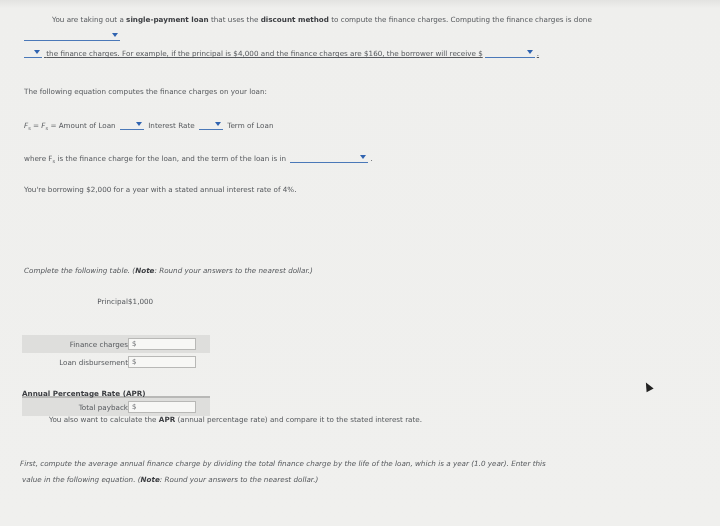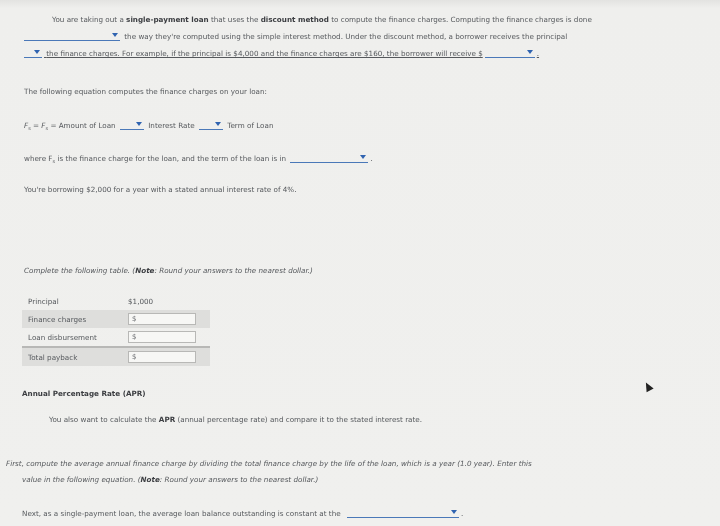--- a/index.html
+++ b/index.html
@@ -60,22 +60,23 @@
     }
     .row {
       position: relative;
       height: 18px;
       display: flex;
       align-items: center;
     }
     .row .lbl {
       width: 100px;
       padding-left: 6px;
+      text-align: right;
     }
-    .row.shaded { background: #dededc; }
+    .row.shaded { background: #dededc; margin-top: 25px; }
     .row.sep { border-top: 2px solid #b8b8b6; }
     .inp {
       width: 68px;
       height: 12px;
       border: 1px solid #b8b8b6;
       background: #f7f7f5;
       box-sizing: border-box;
       font-size: 7px;
       padding-left: 3px;
       line-height: 11px;
@@ -97,21 +98,20 @@
 <body>
 
 <div class="page">
 
   <div class="line" style="left:24px; top:15px;margin-left:28px;">
     <span>You are taking out a </span><b>single-payment loan</b><span> that uses the </span><b>discount method</b><span> to compute the finance charges. Computing the finance charges is done</span>
   </div>
 
   <div class="line" style="left:24px; top:31px;">
     <span class="dd long" style="margin-left:0;"><span class="arrow"></span></span>
-    <span>the way they're computed using the simple interest method. Under the discount method, a borrower receives the principal</span>
   </div>
 
   <div class="line" style="left:24px; top:48px;text-decoration:underline;">
     <span class="dd s2" style="margin-left:0;"><span class="arrow"></span></span>
     <span>the finance charges. For example, if the principal is $4,000 and the finance charges are $160, the borrower will receive $</span><span class="dd mid"><span class="arrow"></span></span><span>.</span>
   </div>
 
   <div class="line" style="left:24px; top:87px;">The following equation computes the finance charges on your loan:</div>
 
   <div class="line" style="left:24px; top:120px;">
@@ -148,24 +148,21 @@
   </div>
 
   <div class="line" style="left:22px; top:389px;">
     <b>Annual Percentage Rate (APR)</b>
   </div>
 
   <div class="line" style="left:22px; top:415px;margin-left:27px;">
     <span>You also want to calculate the </span><b>APR</b><span> (annual percentage rate) and compare it to the stated interest rate.</span>
   </div>
 
-  <div class="line it" style="left:6px; top:459px;">First, compute the average annual finance charge by dividing the total finance charge by the life of the loan, which is a year (1.0 year). Enter this</div>
+  <div class="line it" style="left:20px; top:459px;">First, compute the average annual finance charge by dividing the total finance charge by the life of the loan, which is a year (1.0 year). Enter this</div>
 
   <div class="line it" style="left:22px; top:475px;">
     <span>value in the following equation. (</span><b>Note</b><span>: Round your answers to the nearest dollar.)</span>
   </div>
 
-  <div class="line" style="left:22px; top:508px;">
-    <span>Next, as a single-payment loan, the average loan balance outstanding is constant at the </span><span class="dd xwide" style="margin-left:4px;"><span class="arrow"></span></span><span>.</span>
-  </div>
 
   <div class="cursor"></div>
 </div>
 
 </body></html>

